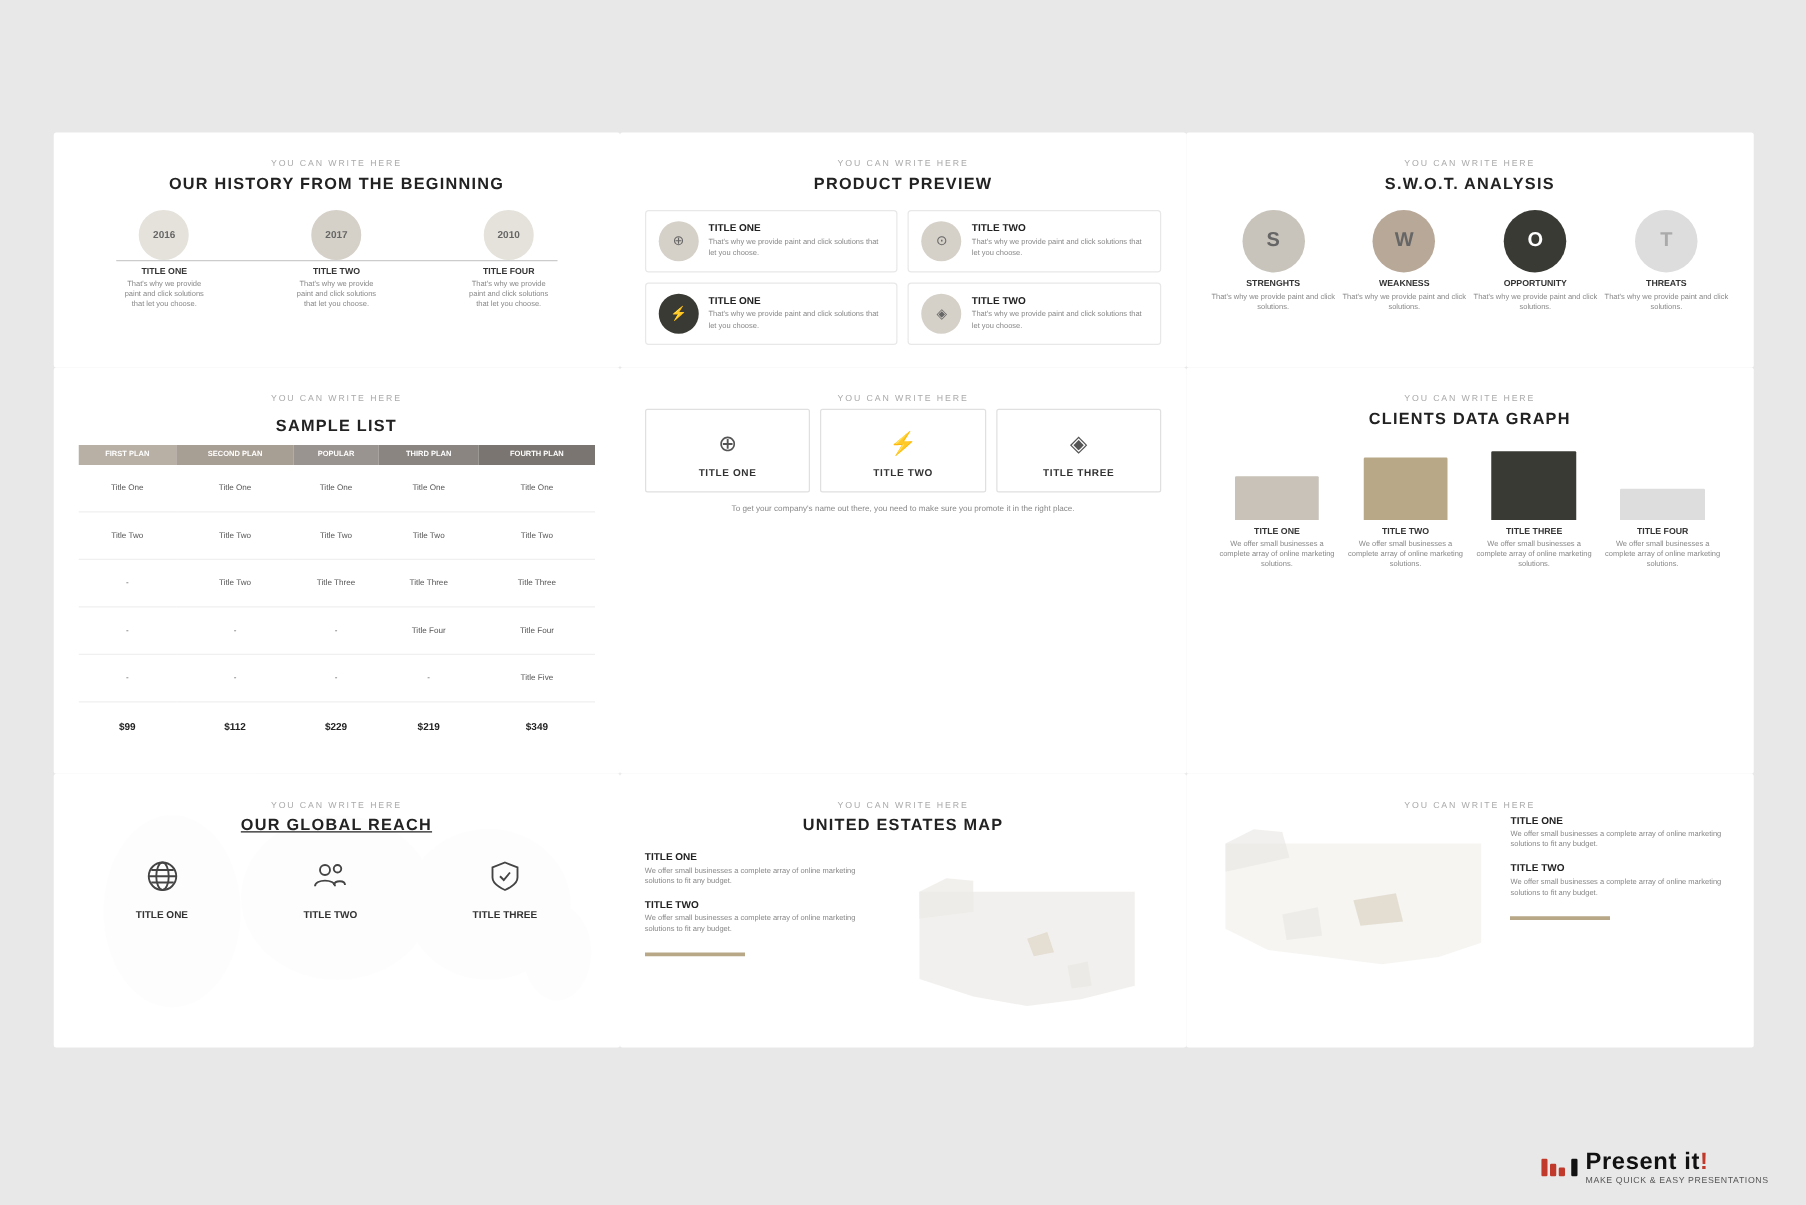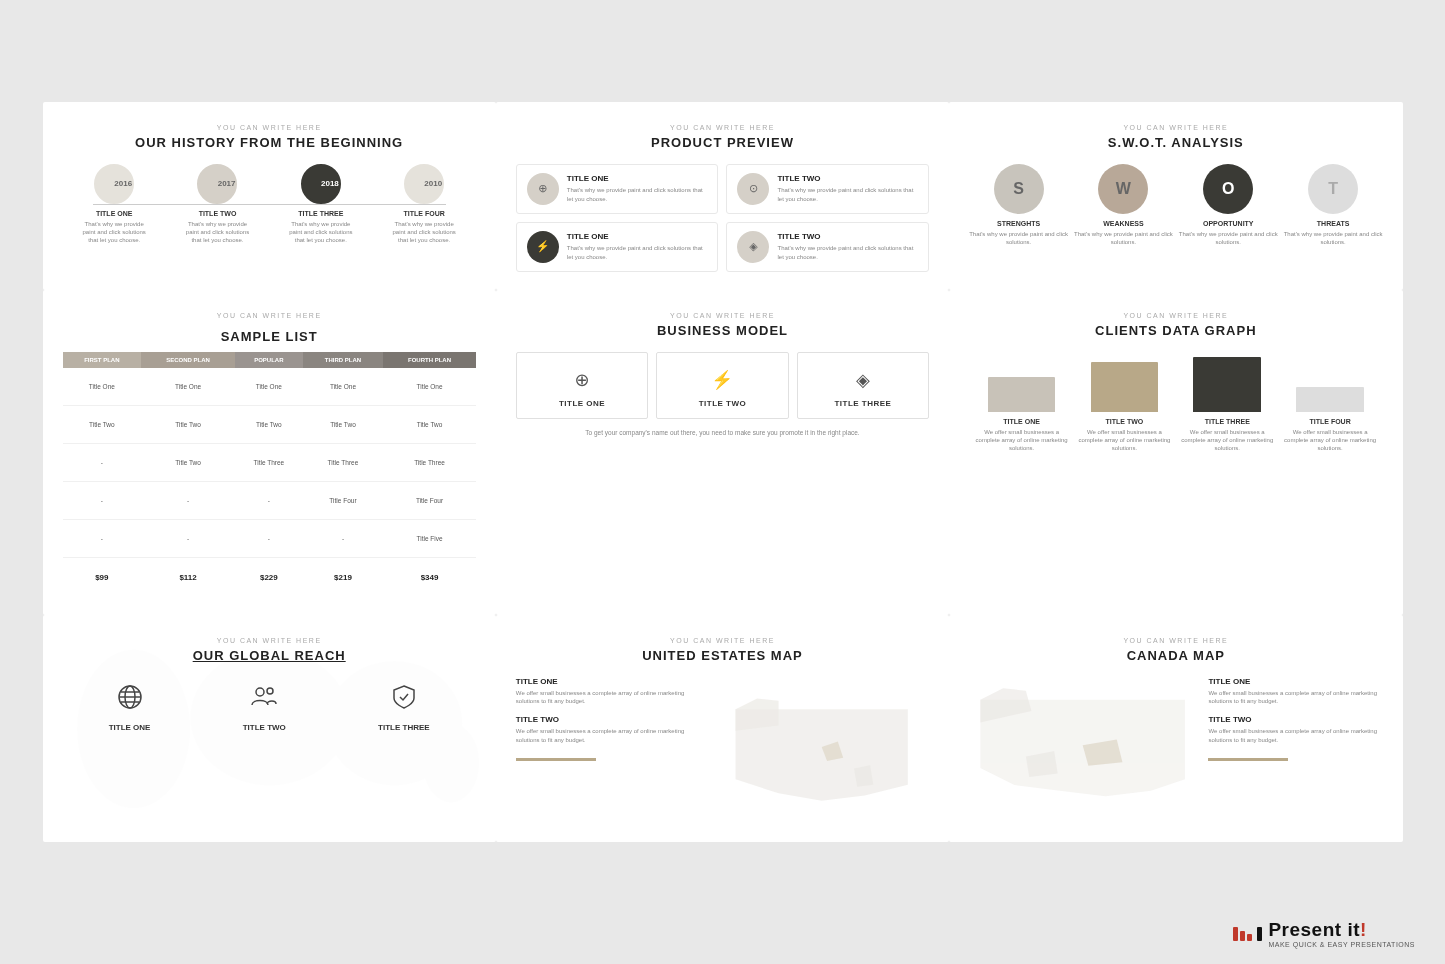--- a/index.html
+++ b/index.html
@@ -73,21 +73,21 @@
       align-items: center;
       z-index: 1;
       flex: 1;
     }
     .timeline-circle {
       width: 40px;
       height: 40px;
       border-radius: 50%;
       display: flex;
       align-items: center;
-      justify-content: flex-end;
+      justify-content: center;
       font-size: 8px;
       font-weight: bold;
       color: #666;
       background: #d5d0c8;
       border: 2px solid #d5d0c8;
       margin-bottom: 6px;
     }
     .timeline-circle.active {
       background: #3a3a35;
       color: #fff;
@@ -440,27 +440,20 @@
             <span>2016</span>
           </div>
         <div class="timeline-label">Title One</div>
         <div class="timeline-desc">That's why we provide paint and click solutions that let you choose.</div>
       </div>
       <div class="timeline-item">
         <div class="timeline-circle normal">
             <span>2017</span>
           </div>
         <div class="timeline-label">Title Two</div>
-        <div class="timeline-desc">That's why we provide paint and click solutions that let you choose.</div>
-      </div>
-      <div class="timeline-item">
-        <div class="timeline-circle active">
-            <span>2018</span>
-          </div>
-        <div class="timeline-label">Title Three</div>
         <div class="timeline-desc">That's why we provide paint and click solutions that let you choose.</div>
       </div>
       <div class="timeline-item">
         <div class="timeline-circle light">
             <span>2010</span>
           </div>
         <div class="timeline-label">Title Four</div>
         <div class="timeline-desc">That's why we provide paint and click solutions that let you choose.</div>
       </div>
     </div>
@@ -591,21 +584,20 @@
             <td>$229</td>
             <td>$219</td>
             <td>$349</td>
           </tr>
         </tbody>
     </table>
   </div>
 
   <div class="slide">
     <div class="slide-subtitle">You can write here</div>
-    <div class="slide-title">Business Model</div>
     <div class="biz-model-grid">
       <div class="biz-card">
         <div class="biz-card-icon">⊕</div>
         <div class="biz-card-title">Title One</div>
       </div>
       <div class="biz-card">
         <div class="biz-card-icon">⚡</div>
         <div class="biz-card-title">Title Two</div>
       </div>
       <div class="biz-card">
@@ -719,21 +711,20 @@
           <path d="M20,30 L40,20 L60,22 L60,45 L20,50 Z" fill="#d0cbbf" opacity="0.7"></path>
           <path d="M100,65 L115,60 L120,75 L105,78 Z" fill="#b8a888" opacity="0.9"></path>
           <path d="M130,85 L145,82 L148,100 L133,102 Z" fill="#c8c2b8" opacity="0.6"></path>
         </svg>
       </div>
     </div>
   </div>
 
   <div class="slide canada-slide">
     <div class="slide-subtitle">You can write here</div>
-    <div class="slide-title">Canada Map</div>
     <div class="map-slide-content">
       <div class="map-img-col" style="flex:0 0 55%;">
         <svg viewBox="0 0 200 130" style="width:100%;opacity:0.4;">
           <path d="M10,20 L190,20 L190,90 L160,100 L120,105 L80,100 L40,95 L10,80 Z" fill="#d0cbbf" opacity="0.5"></path>
           <path d="M10,20 L30,10 L50,12 L55,30 L10,40 Z" fill="#c8c2b8" opacity="0.6"></path>
           <path d="M100,60 L130,55 L135,75 L105,78 Z" fill="#b8a888" opacity="0.9"></path>
           <path d="M50,70 L75,65 L78,85 L53,88 Z" fill="#c8c2b8" opacity="0.6"></path>
         </svg>
       </div>
       <div class="map-text-col" style="flex:0 0 42%;">

